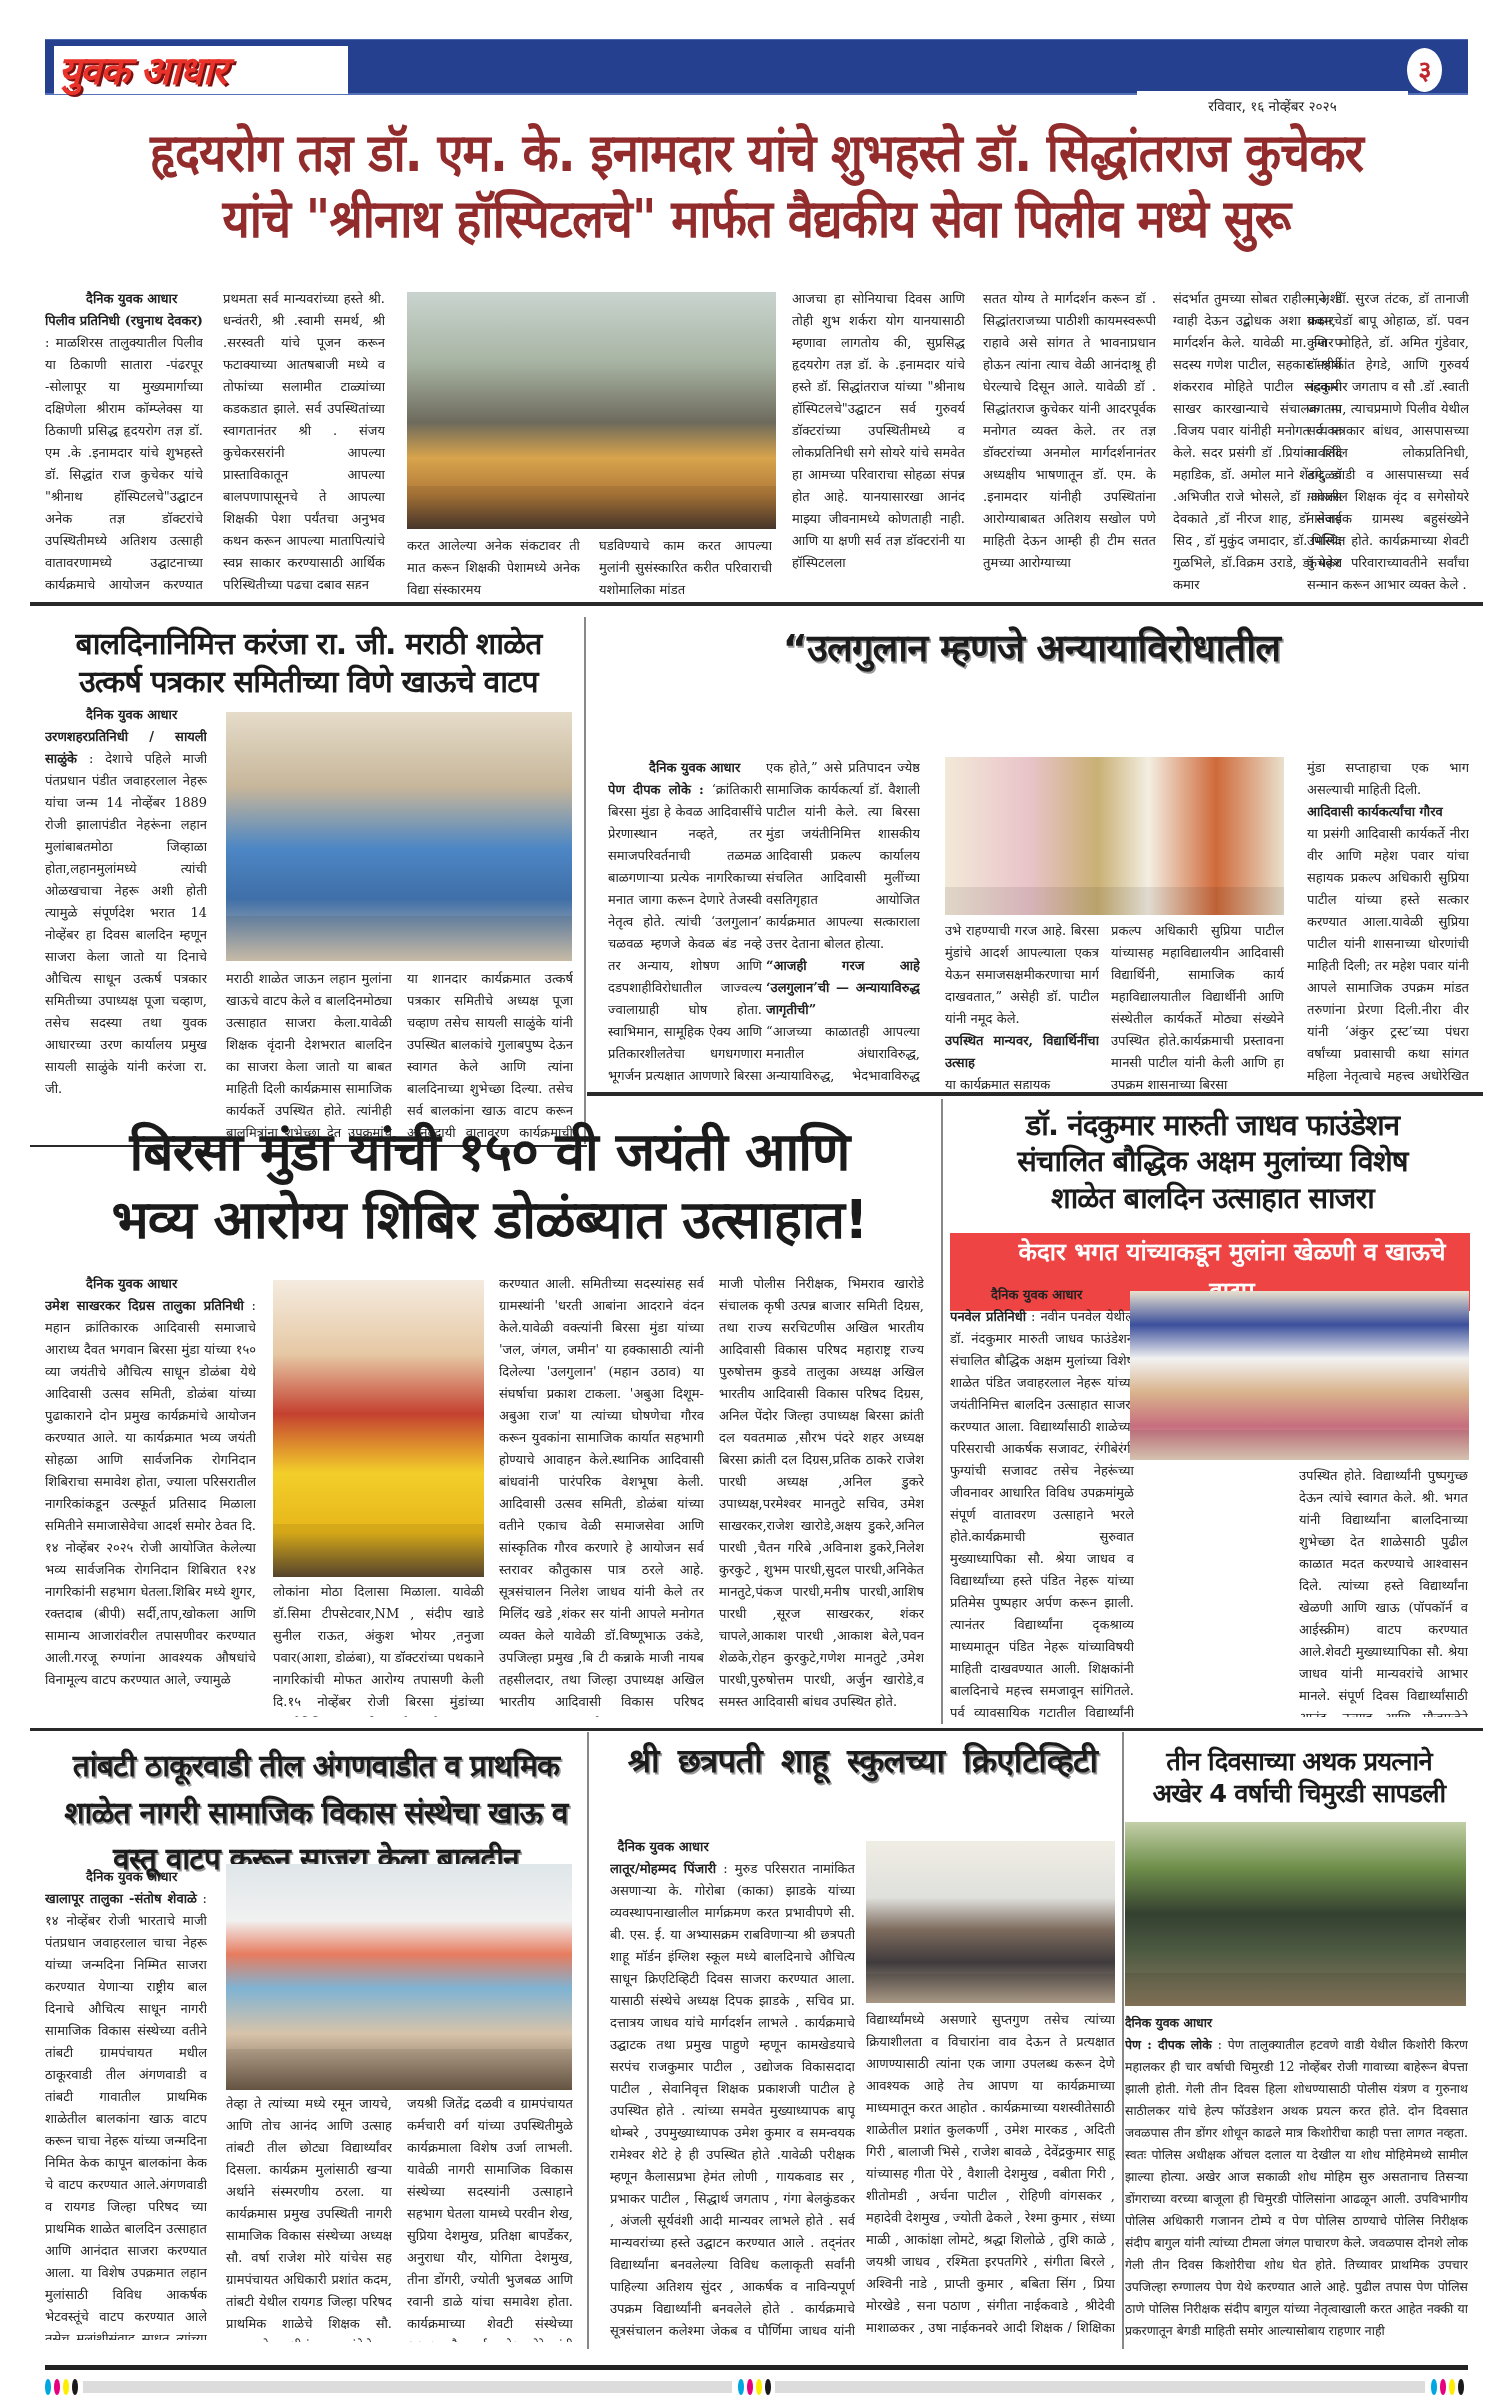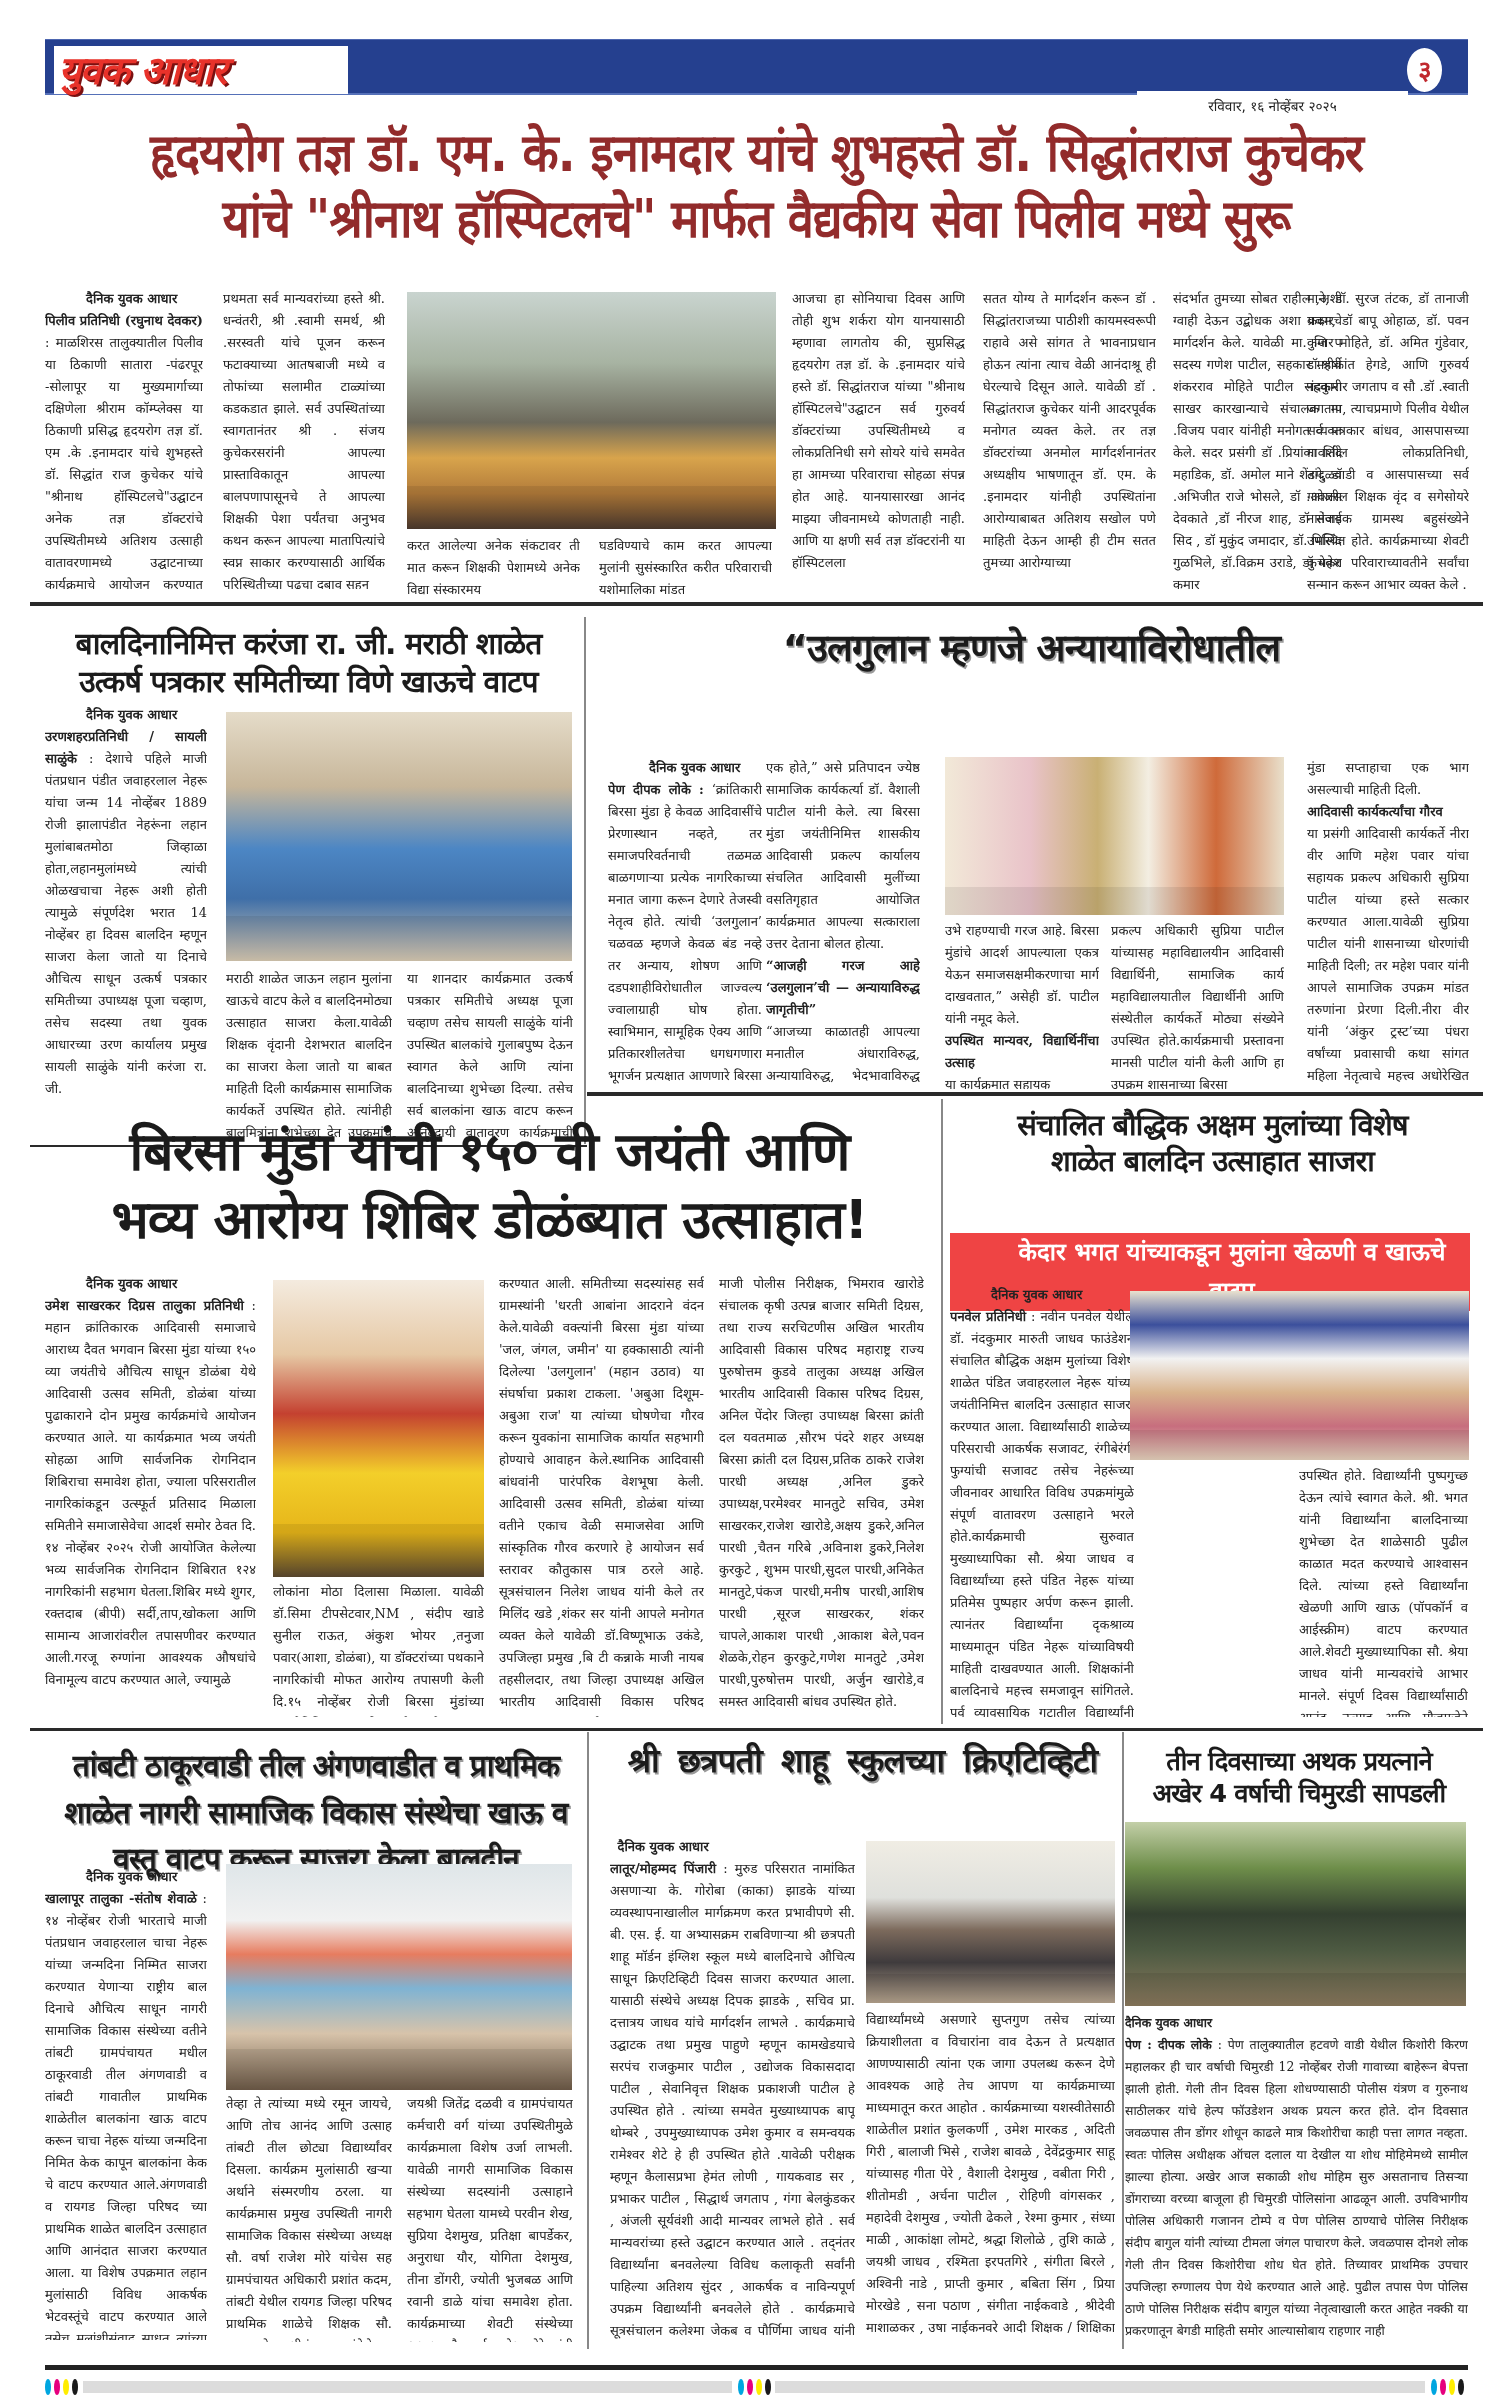--- a/index.html
+++ b/index.html
@@ -144,20 +144,21 @@
 <div class="photo ph-yellow" style="left:273px; top:1280px; width:211px; height:297px;">
     <div class="caption-shade"></div>
   </div>
 <div class="col" style="left:273px; top:1581px; width:211px; height:136px;">लोकांना मोठा दिलासा मिळाला. यावेळी डॉ.सिमा टीपसेटवार,NM , संदीप खाडे सुनील राऊत, अंकुश भोयर ,तनुजा पवार(आशा, डोळंबा), या डॉक्टरांच्या पथकाने नागरिकांची मोफत आरोग्य तपासणी केली दि.१५ नोव्हेंबर रोजी बिरसा मुंडांच्या जयंतीनिमित्त सकाळी कार्यक्रमाची सुरुवात भगवान बिरसा मुंडा यांच्या प्रतिमेला पुष्पहार अर्पण करून</div>
 <div class="col" style="left:499px; top:1273px; width:205px; height:444px;">करण्यात आली. समितीच्या सदस्यांसह सर्व ग्रामस्थांनी 'धरती आबांना आदराने वंदन केले.यावेळी वक्त्यांनी बिरसा मुंडा यांच्या 'जल, जंगल, जमीन' या हक्कासाठी त्यांनी दिलेल्या 'उलगुलान' (महान उठाव) या संघर्षाचा प्रकाश टाकला. 'अबुआ दिशूम-अबुआ राज' या त्यांच्या घोषणेचा गौरव करून युवकांना सामाजिक कार्यात सहभागी होण्याचे आवाहन केले.स्थानिक आदिवासी बांधवांनी पारंपरिक वेशभूषा केली. आदिवासी उत्सव समिती, डोळंबा यांच्या वतीने एकाच वेळी समाजसेवा आणि सांस्कृतिक गौरव करणारे हे आयोजन सर्व स्तरावर कौतुकास पात्र ठरले आहे. सूत्रसंचालन निलेश जाधव यांनी केले तर मिलिंद खडे ,शंकर सर यांनी आपले मनोगत व्यक्त केले यावेळी डॉ.विष्णूभाऊ उकंडे, उपजिल्हा प्रमुख ,बि टी कन्नाके माजी नायब तहसीलदार, तथा जिल्हा उपाध्यक्ष अखिल भारतीय आदिवासी विकास परिषद यवतमाळ,तुमराम साहेब</div>
 <div class="col" style="left:719px; top:1273px; width:205px; height:444px;">माजी पोलीस निरीक्षक, भिमराव खारोडे संचालक कृषी उत्पन्न बाजार समिती दिग्रस, तथा राज्य सरचिटणीस अखिल भारतीय आदिवासी विकास परिषद महाराष्ट्र राज्य पुरुषोत्तम कुडवे तालुका अध्यक्ष अखिल भारतीय आदिवासी विकास परिषद दिग्रस, अनिल पेंदोर जिल्हा उपाध्यक्ष बिरसा क्रांती दल यवतमाळ ,सौरभ पंदरे शहर अध्यक्ष बिरसा क्रांती दल दिग्रस,प्रतिक ठाकरे राजेश पारधी अध्यक्ष ,अनिल डुकरे उपाध्यक्ष,परमेश्वर मानतुटे सचिव, उमेश साखरकर,राजेश खारोडे,अक्षय डुकरे,अनिल पारधी ,चैतन गरिबे ,अविनाश डुकरे,निलेश कुरकुटे , शुभम पारधी,सुदल पारधी,अनिकेत मानतुटे,पंकज पारधी,मनीष पारधी,आशिष पारधी ,सूरज साखरकर, शंकर चापले,आकाश पारधी ,आकाश बेले,पवन शेळके,रोहन कुरकुटे,गणेश मानतुटे ,उमेश पारधी,पुरुषोत्तम पारधी, अर्जुन खारोडे,व समस्त आदिवासी बांधव उपस्थित होते.</div>
 
 <div class="abs vrule" style="left:941px; top:1099px; height:625px;"></div>
 
 <div class="abs hl hl-black" style="left:949px; top:1107px; width:527px; font-size:29px;">
+  <div>डॉ. नंदकुमार मारुती जाधव फाउंडेशन</div>
   <div>संचालित बौद्धिक अक्षम मुलांच्या विशेष</div>
   <div>शाळेत बालदिन उत्साहात साजरा</div>
 </div>
 <div class="abs redband" style="left:950px; top:1233px; width:520px;">केदार भगत यांच्याकडून मुलांना खेळणी व खाऊचे वाटप</div>
 <div class="col" style="left:950px; top:1284px; width:184px; height:433px;">
   <span class="dateline">दैनिक युवक आधार</span>
   <span class="byline">पनवेल प्रतिनिधी</span>
   <span>: नवीन पनवेल येथील डॉ. नंदकुमार मारुती जाधव फाउंडेशन संचालित बौद्धिक अक्षम मुलांच्या विशेष शाळेत पंडित जवाहरलाल नेहरू यांच्या जयंतीनिमित्त बालदिन उत्साहात साजरा करण्यात आला. विद्यार्थ्यांसाठी शाळेच्या परिसराची आकर्षक सजावट, रंगीबेरंगी फुग्यांची सजावट तसेच नेहरूंच्या जीवनावर आधारित विविध उपक्रमांमुळे संपूर्ण वातावरण उत्साहाने भरले होते.कार्यक्रमाची सुरुवात मुख्याध्यापिका सौ. श्रेया जाधव व विद्यार्थ्यांच्या हस्ते पंडित नेहरू यांच्या प्रतिमेस पुष्पहार अर्पण करून झाली. त्यानंतर विद्यार्थ्यांना दृकश्राव्य माध्यमातून पंडित नेहरू यांच्याविषयी माहिती दाखवण्यात आली. शिक्षकांनी बालदिनाचे महत्त्व समजावून सांगितले. पूर्व व्यावसायिक गटातील विद्यार्थ्यांनी भाषण केले, तर पूर्व प्राथमिक गटातील मुलांनी गीत सादर केले. घेरणी वर्गातील विद्यार्थ्याने 'चाचा नेहरू' यांची वेशभूषा करून आकर्षण ठरला. बालदिनानिमित्त भारतीय जनता पार्टी पनवेल शहर उपाध्यक्ष केदार सुरेश भगत व त्यांचे सहकारी विद्यार्थ्यांसोबत बालदिन साजरा करण्यासाठी</span>
 </div>
 <div class="photo ph-kids" style="left:1130px; top:1291px; width:339px; height:169px;">

